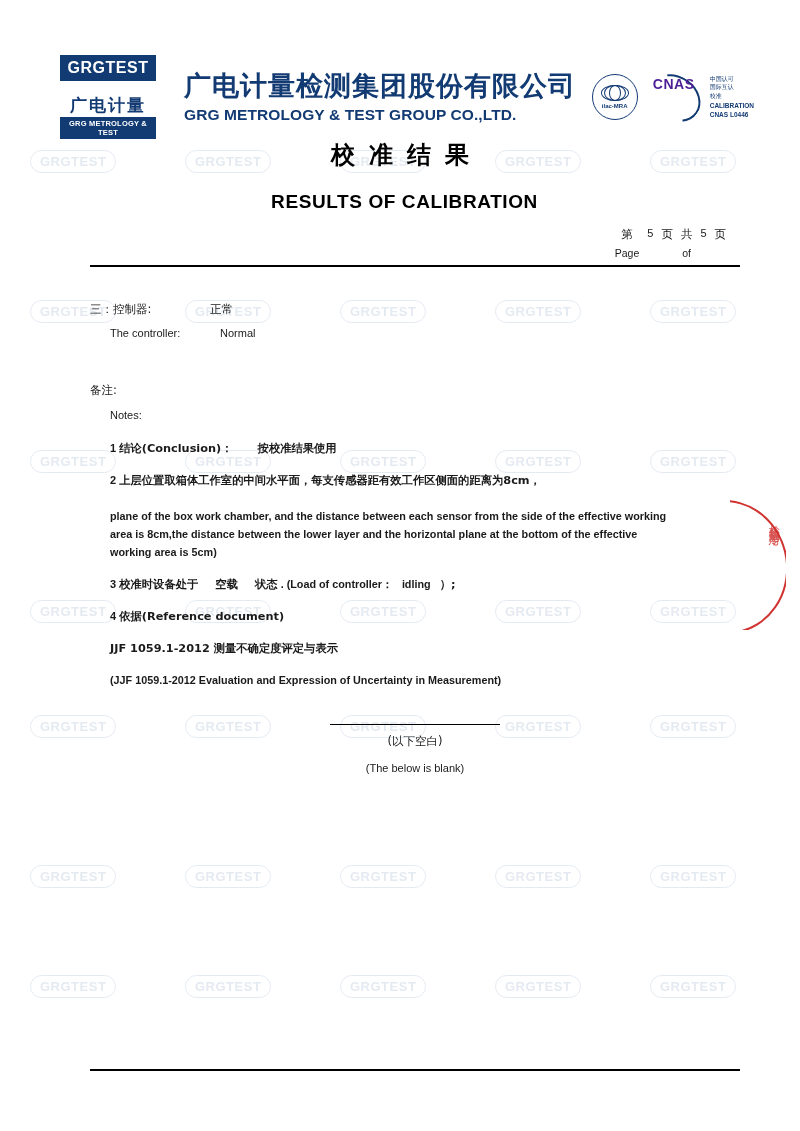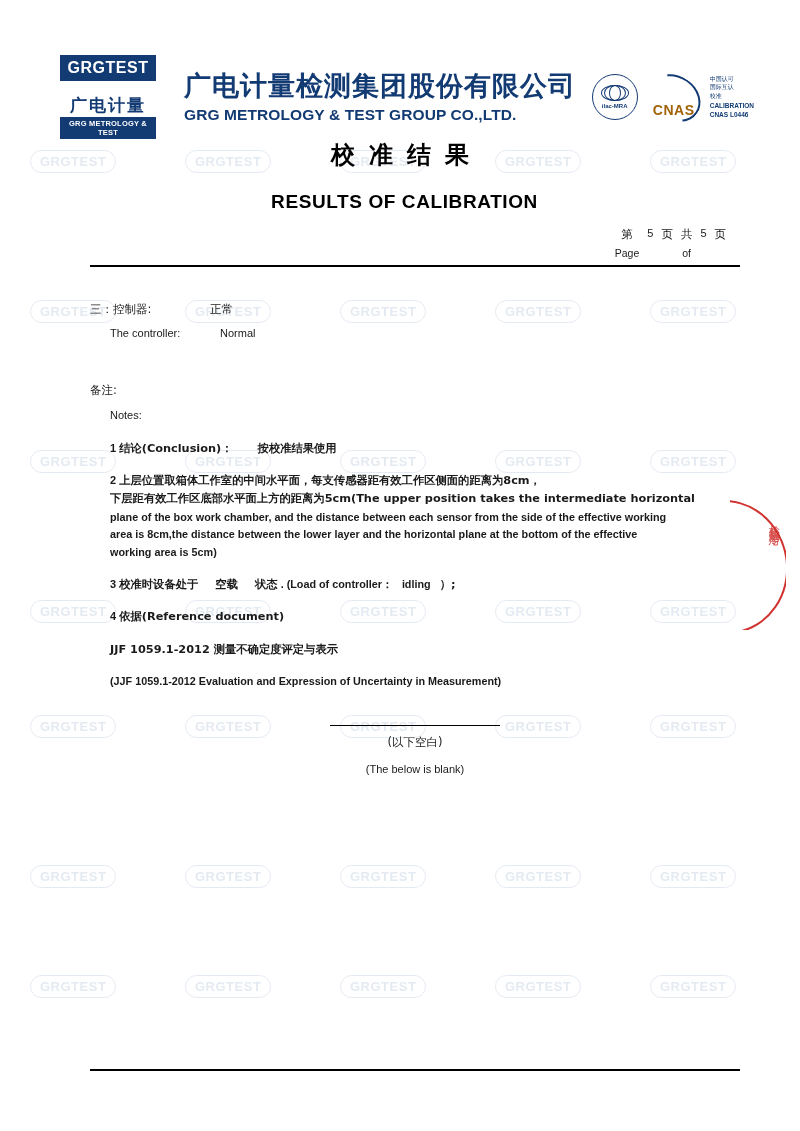--- a/index.html
+++ b/index.html
@@ -156,26 +156,26 @@
     width: 50px;
     height: 40px;
     border: 2px solid #123a73;
     border-radius: 50%;
     border-left-color: transparent;
     border-bottom-color: transparent;
     transform: rotate(35deg);
   }
   .cnas-mark .txt {
     position: absolute;
-    left: 0; top: 28px;
+    left: 0; top: 2px;
     width: 52px;
     text-align: center;
     font-size: 14px;
     font-weight: bold;
-    color: #a16207;
+    color: #4c1d95;
     letter-spacing: 0.5px;
   }
   .cnas-text {
     color: #123a73;
     font-size: 6.5px;
     line-height: 1.45;
     font-weight: bold;
   }
   .cnas-text .sm { font-size: 6px; font-weight: normal; }
 
@@ -470,21 +470,21 @@
 
       <div class="note">
         <span>1</span>
         <span class="cnseg">结论(Conclusion)：</span>
         <span class="cnseg" style="padding-left:22px;">按校准结果使用</span>
       </div>
 
       <div class="note">
         <span>2</span>
         <span class="cnseg">上层位置取箱体工作室的中间水平面，每支传感器距有效工作区侧面的距离为8cm，</span><br>
-        <span class="cnseg">下层距有效工作区底部水平面上方的距离为5cm(The upper position takes the intermediate horizontal</span><br>
+        <br>
         <span class="ensg">plane of the box work chamber, and the distance between each sensor from the side of the effective working</span><br>
         <span class="ensg">area is 8cm,the distance between the lower layer and the horizontal plane at the bottom of the effective</span><br>
         <span class="ensg">working area is 5cm)</span>
       </div>
 
       <div class="note">
         <span>3</span>
         <span class="cnseg">校准时设备处于</span>
         <span class="cnseg" style="padding:0 14px;">空载</span>
         <span class="cnseg">状态</span>

